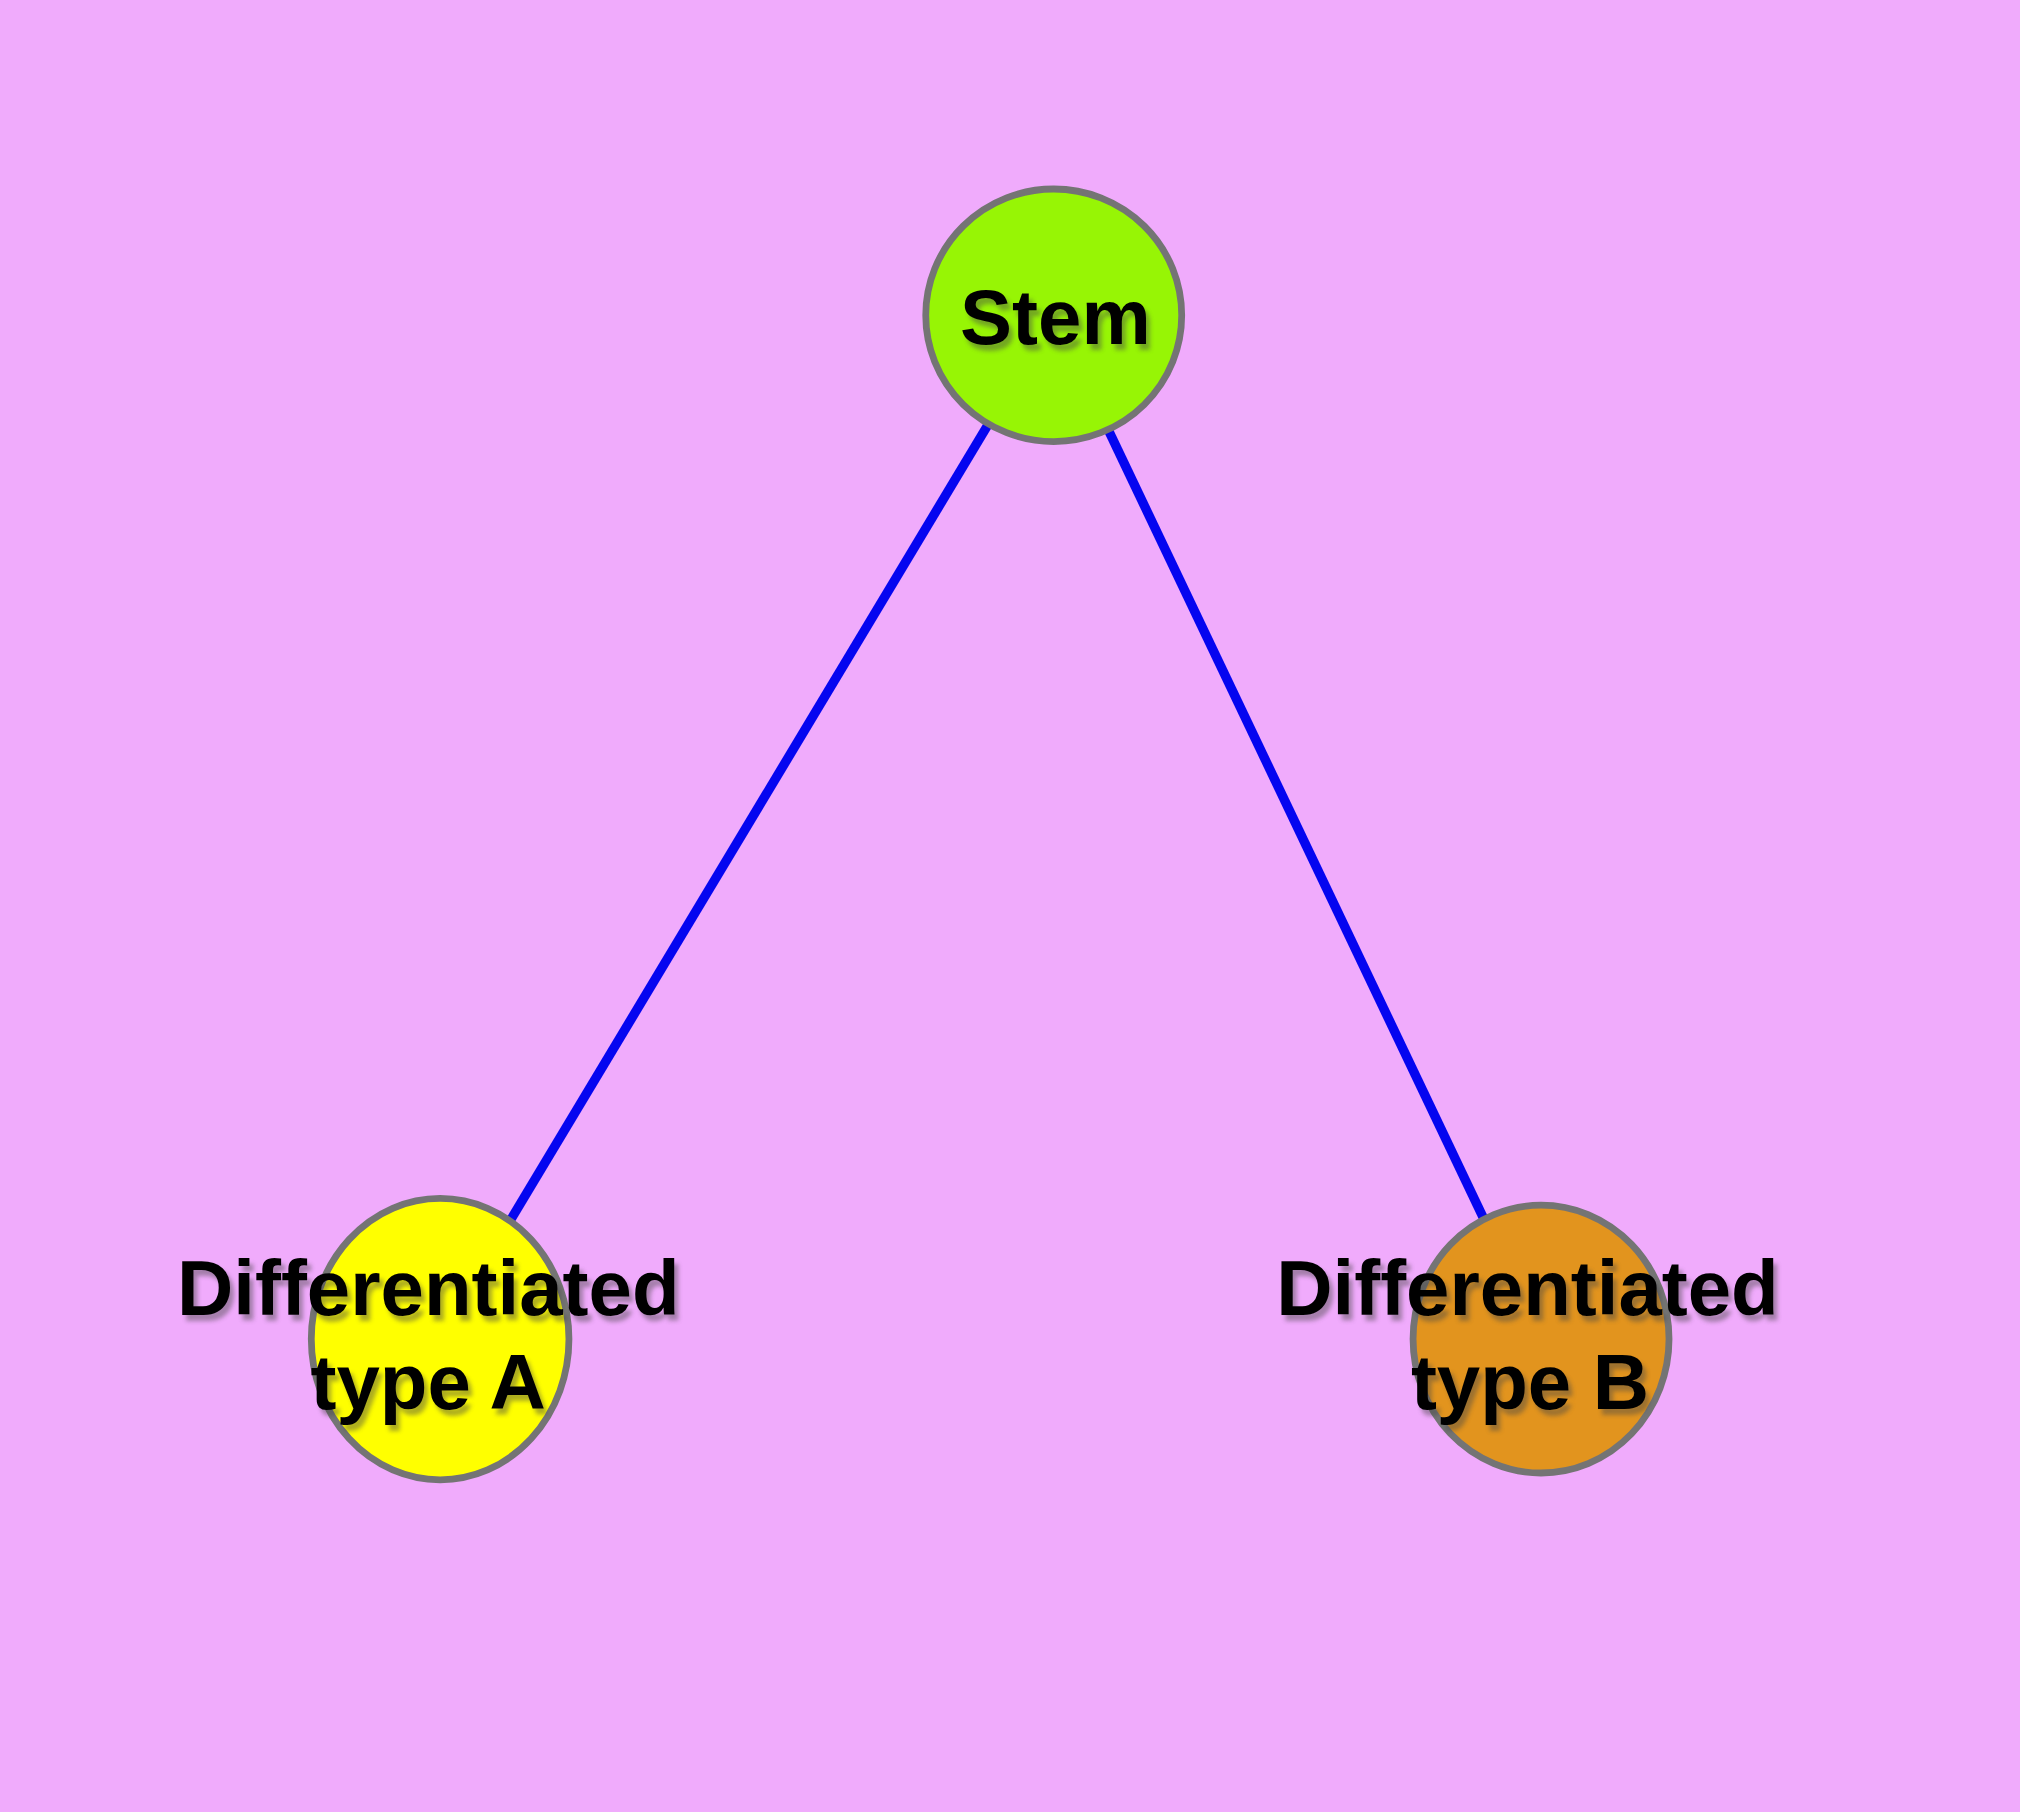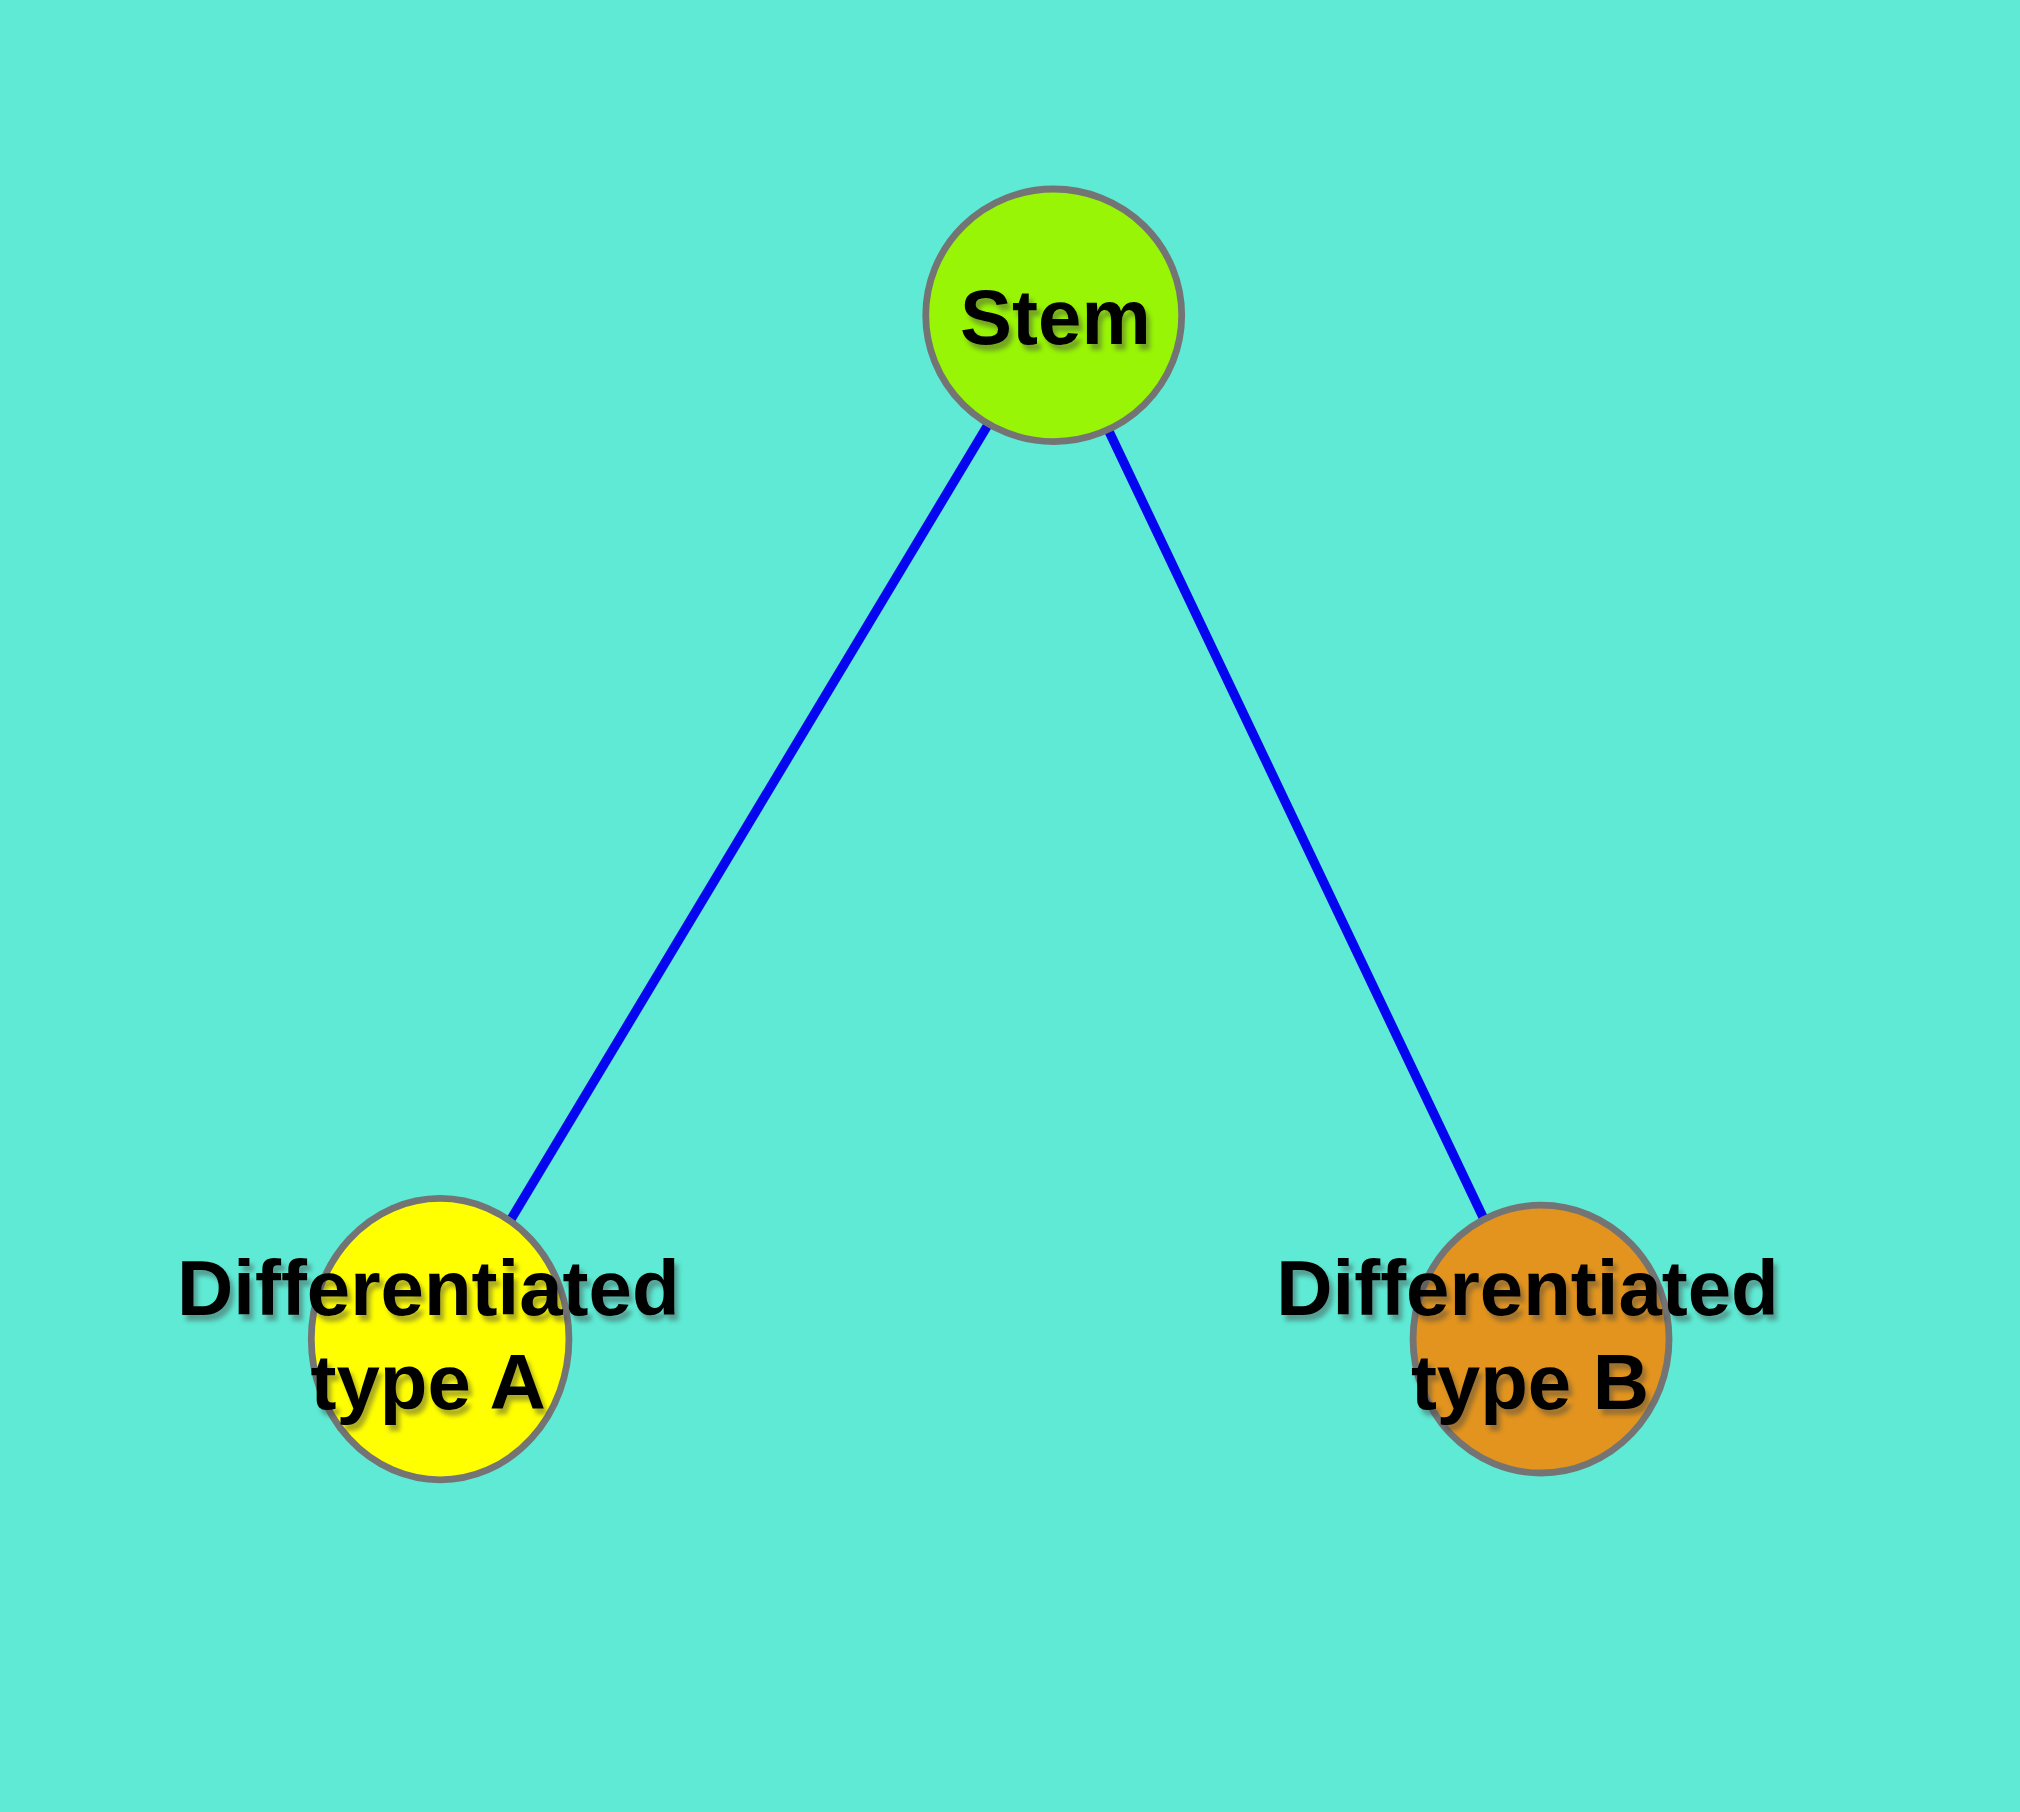--- a/index.html
+++ b/index.html
@@ -32,21 +32,21 @@
     font-size: 92px;
     text-anchor: middle;
   }
   .label-shadow {
     text-shadow: 4px 6px 4px rgba(70,70,70,0.45);
   }
 </style>
 </head>
 <body style="background: rgb(204, 204, 255);">
 
-<div class="canvas" style="background: #5eead4;">
+<div class="canvas" style="background: #f0abfc;">
   <svg class="graph" viewBox="0 0 2384 2138" xmlns="http://www.w3.org/2000/svg">
 
     <line class="edge" x1="1243" y1="372" x2="519" y2="1578" stroke="#0505f0"></line>
     <line class="edge" x1="1243" y1="372" x2="1818" y2="1580" stroke="#0505f0"></line>
 
     <ellipse class="node" cx="1243" cy="372" rx="151" ry="149" fill="#97f505" stroke="#747474"></ellipse>
     <ellipse class="node" cx="519" cy="1580" rx="152" ry="166" fill="#ffff00" stroke="#747474"></ellipse>
     <ellipse class="node" cx="1818" cy="1580" rx="151" ry="158" fill="#e2941e" stroke="#747474"></ellipse>
 
     <text class="node-label label-shadow" x="1245" y="406" fill="#000000">Stem</text>

